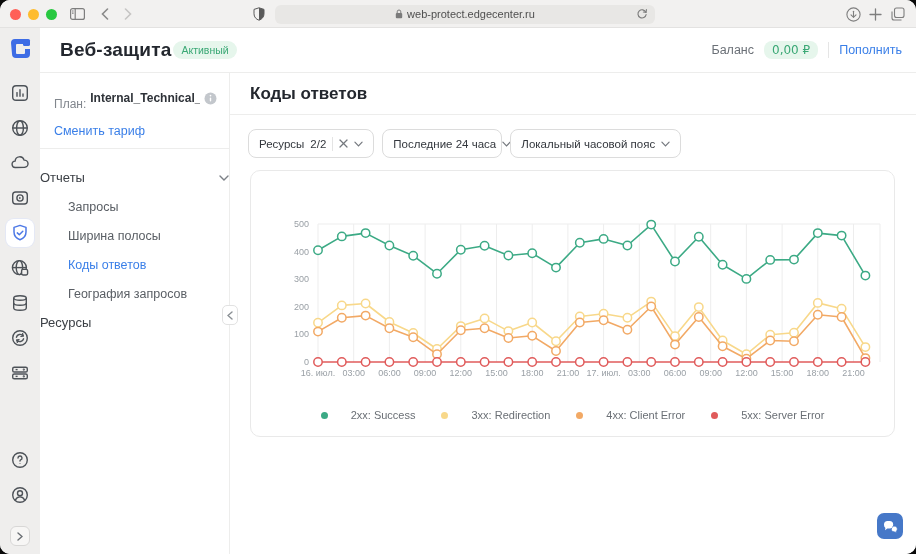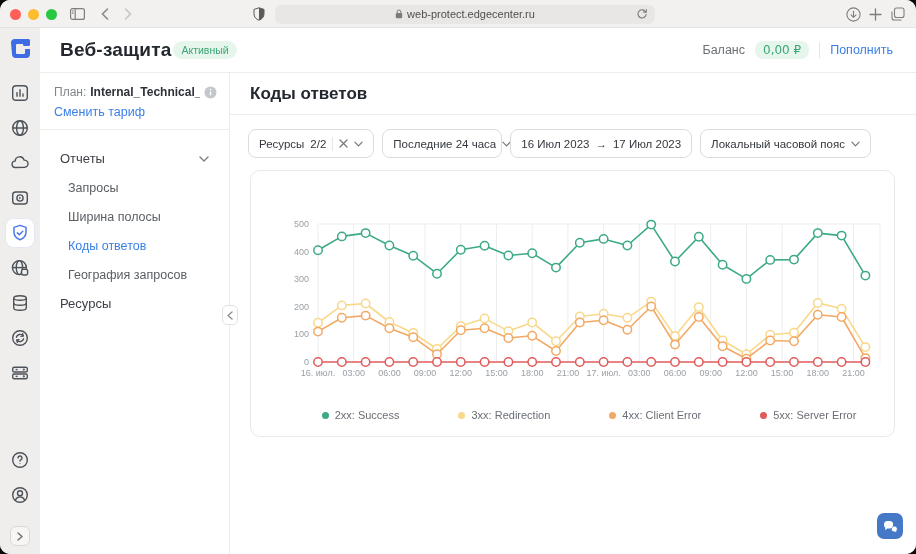--- a/index.html
+++ b/index.html
@@ -19,56 +19,56 @@
   .urlreload{position:absolute;right:7px;top:3px;}
   
   .rail{position:absolute;left:0;top:28px;bottom:0;width:40px;background:#efeeed;display:flex;flex-direction:column;align-items:center;}
   .rail .logo{margin-top:7px;margin-bottom:18px;}
   .rail-ic{width:28px;height:28px;display:flex;align-items:center;justify-content:center;margin-bottom:7px;color:#4d5258;border-radius:8px;}
   .rail-ic.active{background:#fff;color:#4c78e6;box-shadow:0 0 0 1px #e4e8f5;}
   .rail-spacer{flex:1;}
   .rail-bottom{display:flex;flex-direction:column;align-items:center;margin-bottom:8px;}
   .expand-btn{width:20px;height:20px;border:1px solid #d8d7d6;border-radius:6px;background:#f7f6f5;display:flex;align-items:center;justify-content:center;color:#6b6f74;margin-top:10px;}
   
-  .appheader{position:absolute;left:40px;right:0;top:28px;height:45px;background:#fff;border-bottom:1px solid #ededec;display:flex;align-items:center;padding:0 23px 0 20px;}
+  .appheader{position:absolute;left:40px;right:0;top:28px;height:45px;background:#fff;border-bottom:1px solid #ededec;display:flex;align-items:center;padding:0 14px 0 20px;}
   .app-title{font-size:19px;font-weight:bold;color:#23272e;letter-spacing:.2px;}
   .badge-green{margin-left:2px;background:#e6f6ec;color:#3aa875;font-size:10.5px;padding:3px 8px;border-radius:10px;}
   .header-right{margin-left:auto;display:flex;align-items:center;gap:10px;font-size:12.5px;}
   .balance-label{color:#6b7077;margin-left:28px;}
   .balance-pill{background:#e6f6ec;color:#3aa875;padding:2px 8px;border-radius:8px;font-size:12px;font-family:"DejaVu Sans", sans-serif;}
   .hdr-sep{width:1px;height:16px;background:#e5e5e5;}
   .link-blue{color:#3a7fe8;cursor:pointer;}
   
   .navpanel{position:absolute;left:40px;top:73px;bottom:0;width:190px;background:#fff;border-right:1px solid #ededec;}
   .plan-block{padding:12px 12px 10px 14px;border-bottom:1px solid #ededec;position:relative;}
   .plan-line{font-size:12px;display:flex;align-items:center;gap:4px;}
-  .plan-label{color:#81868d;}
+  .plan-label{color:#81868d;margin-top:12px;}
   .plan-value{color:#2e3238;font-weight:bold;white-space:nowrap;overflow:hidden;max-width:122px;}
   .info-ic{margin-left:auto;color:#b6babf;}
-  .change-tariff{font-size:12.5px;margin-top:6px;}
+  .change-tariff{font-size:12.5px;margin-top:13px;}
   .menu{padding-top:14px;}
-  .menu-head{display:flex;align-items:center;padding:7px 20px;font-size:13px;color:#3c4046;}
+  .menu-head{display:flex;align-items:center;padding:7px 0;font-size:13px;color:#3c4046;}
   .menu-head .chev{margin-left:auto;color:#7c8187;}
   .menu-item{padding:7.5px 14px 7.5px 28px;font-size:12.5px;color:#595e64;cursor:pointer;}
   .menu-item.active{color:#3a7fe8;}
   .collapse-btn{position:absolute;left:222px;top:305px;width:16px;height:20px;background:#fff;border:1px solid #e2e2e2;border-radius:5px;display:flex;align-items:center;justify-content:center;color:#8a8f94;z-index:5;}
   
   .main{position:absolute;left:230px;top:73px;right:0;bottom:0;background:#fff;}
   .main-titlebar{height:42px;display:flex;align-items:center;padding-left:20px;border-bottom:1px solid #ededec;}
   .main-title{font-size:17px;font-weight:bold;color:#23272e;}
   .filters{display:flex;gap:8px;padding:14px 0 0 18px;}
   .pill{display:inline-flex;align-items:center;height:29px;border:1px solid #dcdcdc;border-radius:8px;background:#fff;padding:0 10px;font-size:11.5px;color:#33373d;gap:6px;white-space:nowrap;}
   .pill .thin-sep{width:1px;height:14px;background:#e4e4e4;}
   .pill .x-ic,.pill .chev{color:#74787e;}
   .arrow-txt{color:#33373d;}
   
   .chart-card{position:absolute;left:20px;top:97px;width:645px;height:267px;border:1px solid #e9e9e9;border-radius:10px;background:#fff;}
   .chart-mount{position:absolute;left:1px;top:18px;}
   .legend{position:absolute;left:0;right:0;top:238px;display:flex;justify-content:center;gap:26px;}
-  .legend-item{display:flex;align-items:center;gap:6px;font-size:11px;color:#6a6f75;margin-left:33px;}
+  .legend-item{display:flex;align-items:center;gap:23px;font-size:11px;color:#6a6f75;}
   .legend-dot{width:7px;height:7px;border-radius:50%;}
   .axis{font-size:9px;fill:#9aa0a6;font-family:"Liberation Sans",sans-serif;}
   
   .chat-fab{position:absolute;right:13px;bottom:15px;width:26px;height:26px;background:#4678c8;border-radius:7px;display:flex;align-items:center;justify-content:center;}
   svg{display:block;}
 </style>
 </head>
 <body>
 
 <div class="window">
@@ -308,25 +308,20 @@
             </svg>
         </span>
       </div>
       <div class="pill" style="width:120px;justify-content:space-between">
         <span>Последние 24 часа</span>
         <span class="chev">
           <svg width="9" height="6" viewBox="0 0 10 6" fill="none" stroke="currentColor" stroke-width="1.3" stroke-linecap="round">
               <polyline points="1,1 5,5 9,1"></polyline>
             </svg>
         </span>
-      </div>
-      <div class="pill">
-        <span>16 Июл 2023</span>
-        <span class="arrow-txt">→</span>
-        <span>17 Июл 2023</span>
       </div>
       <div class="pill">
         <span>Локальный часовой пояс</span>
         <span class="chev">
           <svg width="9" height="6" viewBox="0 0 10 6" fill="none" stroke="currentColor" stroke-width="1.3" stroke-linecap="round">
               <polyline points="1,1 5,5 9,1"></polyline>
             </svg>
         </span>
       </div>
     </div>

